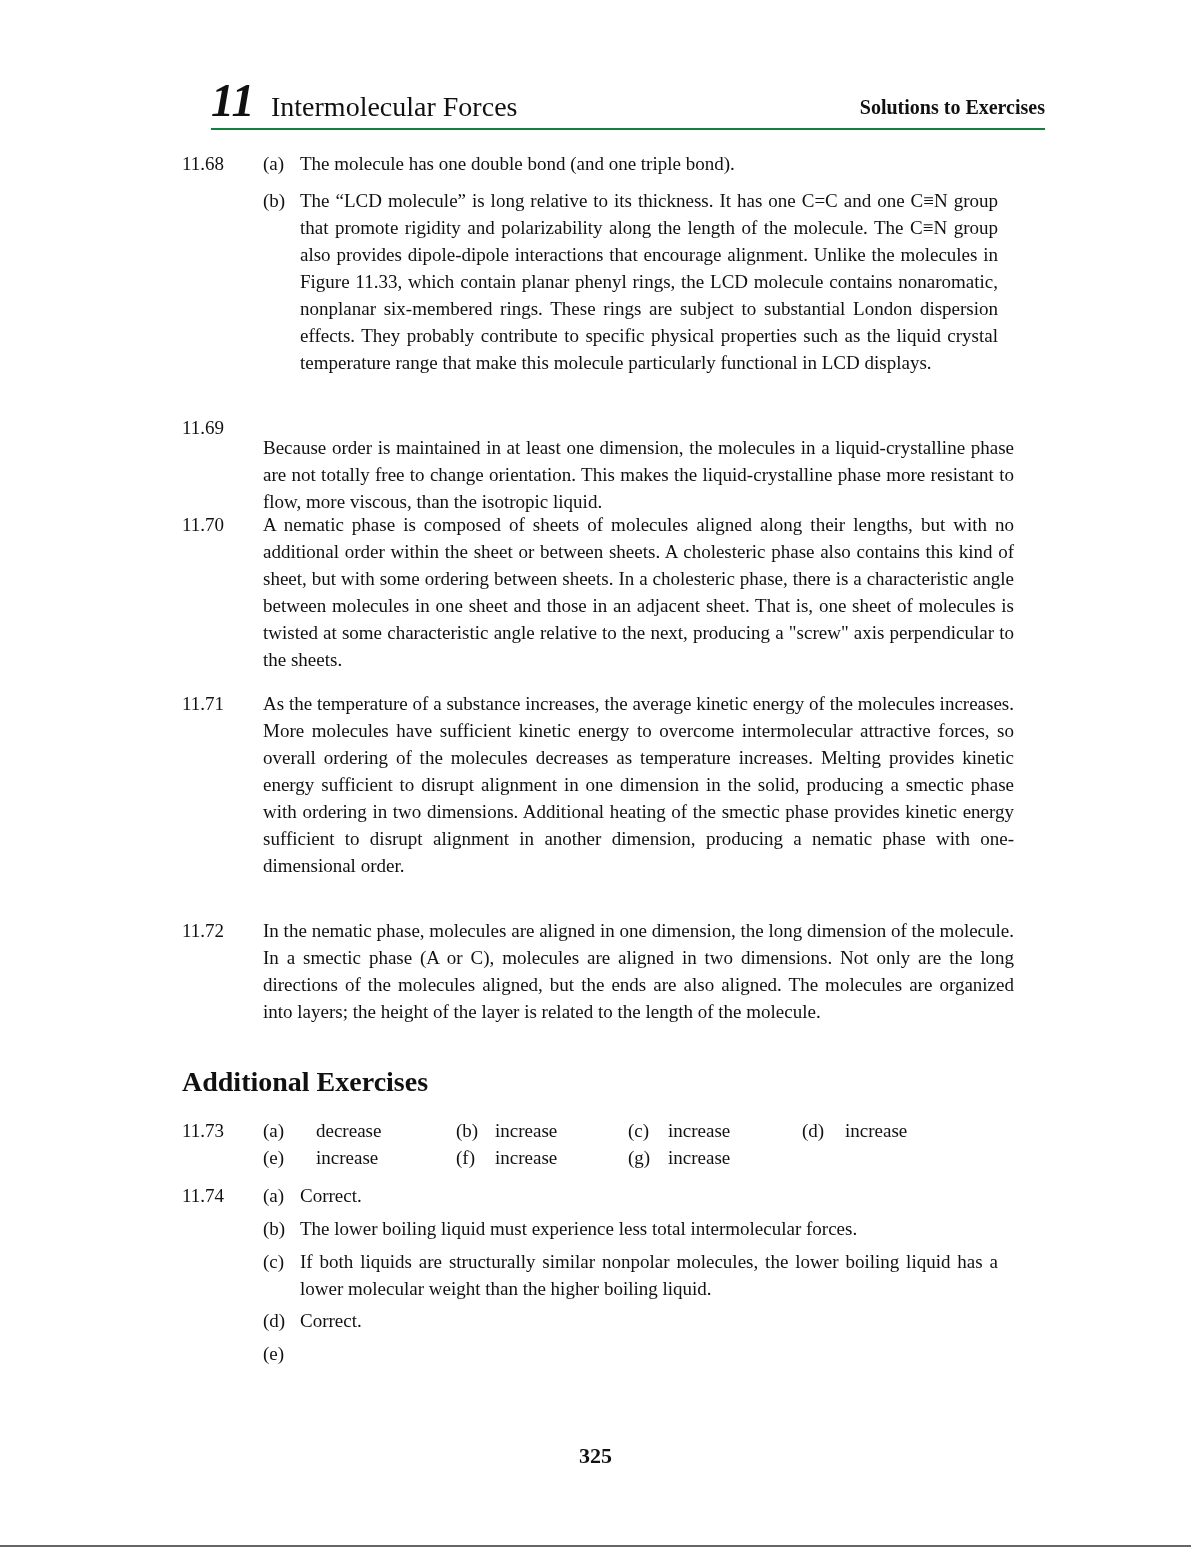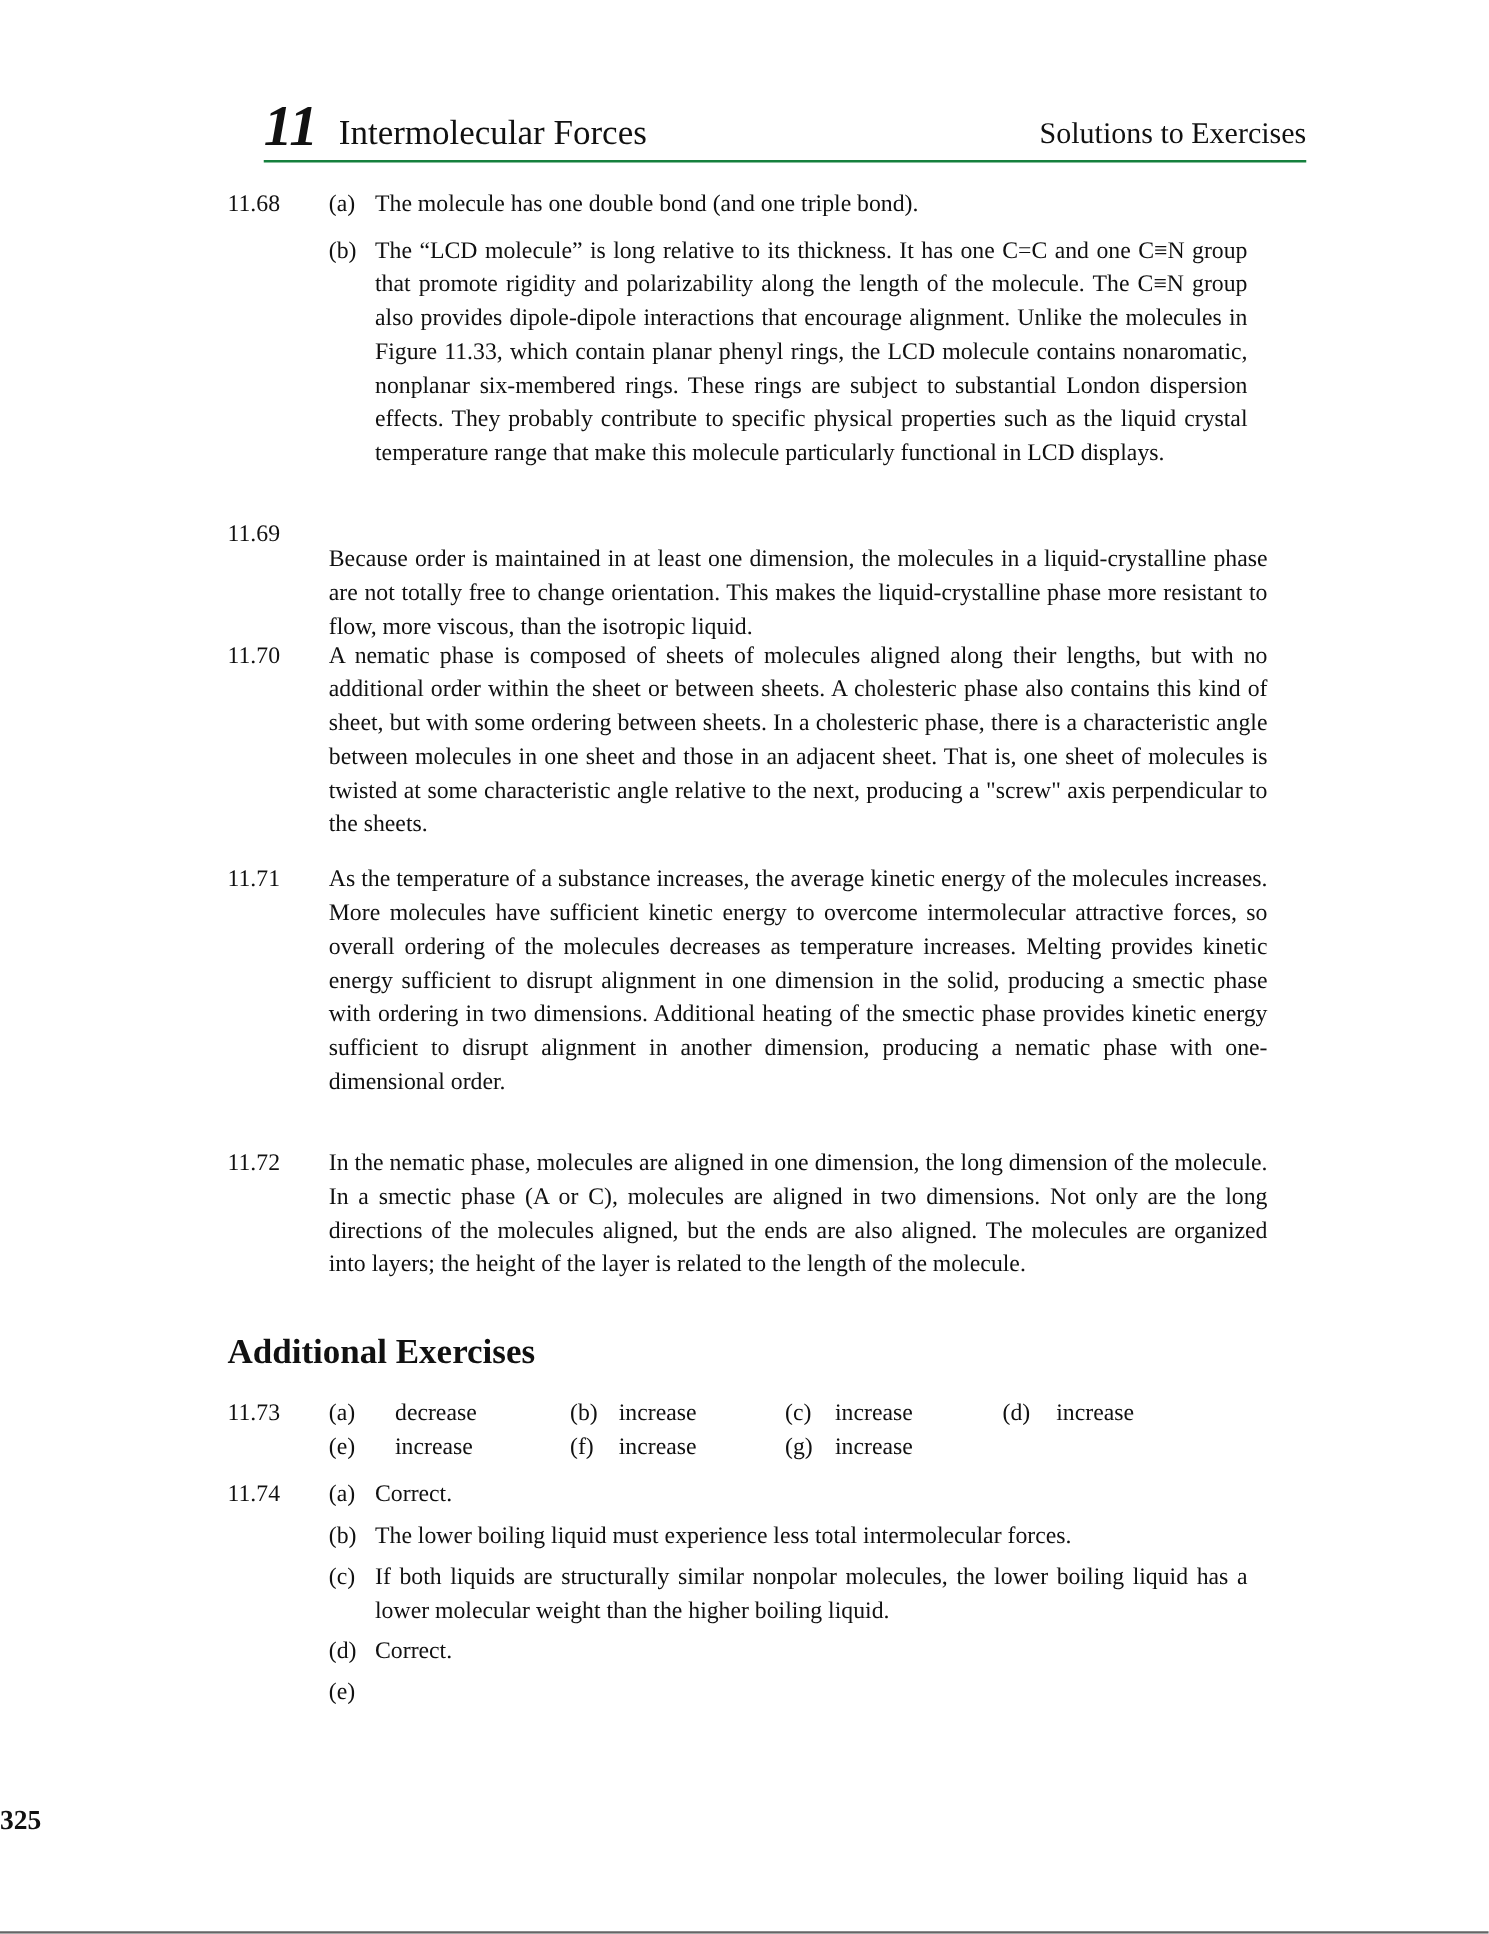--- a/index.html
+++ b/index.html
@@ -4,30 +4,30 @@
 <style>
   html, body { margin: 0; padding: 0; background: #ffffff; }
   body { width: 1191px; height: 1547px; position: relative; overflow: hidden;
          font-family: "Liberation Serif", "DejaVu Serif", serif; color: #111; }
   .page { position: absolute; left: 0; top: 0; width: 1191px; height: 1547px; }
   .header { position: absolute; left: 182px; top: 84px; width: 834px; height: 44px;
             border-bottom: 2px solid #15803d; margin-left: 29px; }
   .chap-num { position: absolute; left: 0; top: -6px; font-size: 46px; font-weight: bold;
               font-style: italic; line-height: 46px; }
   .chap-title { position: absolute; left: 60px; top: 8px; font-size: 28px; line-height: 30px; }
-  .section-title { position: absolute; right: 0; top: 8px; font-size: 24px; font-weight: normal;
+  .section-title { position: absolute; right: 0; top: 8px; font-size: 20px; font-weight: bold;
                    line-height: 30px; }
   .text { font-size: 19px; line-height: 27px; text-align: justify; }
   .num { position: absolute; left: 182px; font-size: 19px; line-height: 27px; }
   .lbl { position: absolute; left: 263px; font-size: 19px; line-height: 27px; }
   .para-sub { position: absolute; left: 300px; width: 698px; }
   .para-main { position: absolute; left: 263px; width: 751px; }
   .add-head { position: absolute; left: 182px; top: 1066px; font-size: 28px; font-weight: bold; }
   .grid-cell { position: absolute; font-size: 19px; line-height: 27px; }
-  .footer { position: absolute; left: 0; width: 1191px; top: 1443px; text-align: left;
+  .footer { position: absolute; left: 0; width: 1191px; top: 1443px; text-align: center;
             font-size: 22px; font-weight: bold; }
   .bottom-rule { position: absolute; left: 0; top: 1545px; width: 1191px; height: 2px; background:#666; }
 </style>
 </head>
 <body>
 
 <div class="page">
   <div class="header">
     <span class="chap-num">11</span>
     <span class="chap-title">Intermolecular Forces</span>

